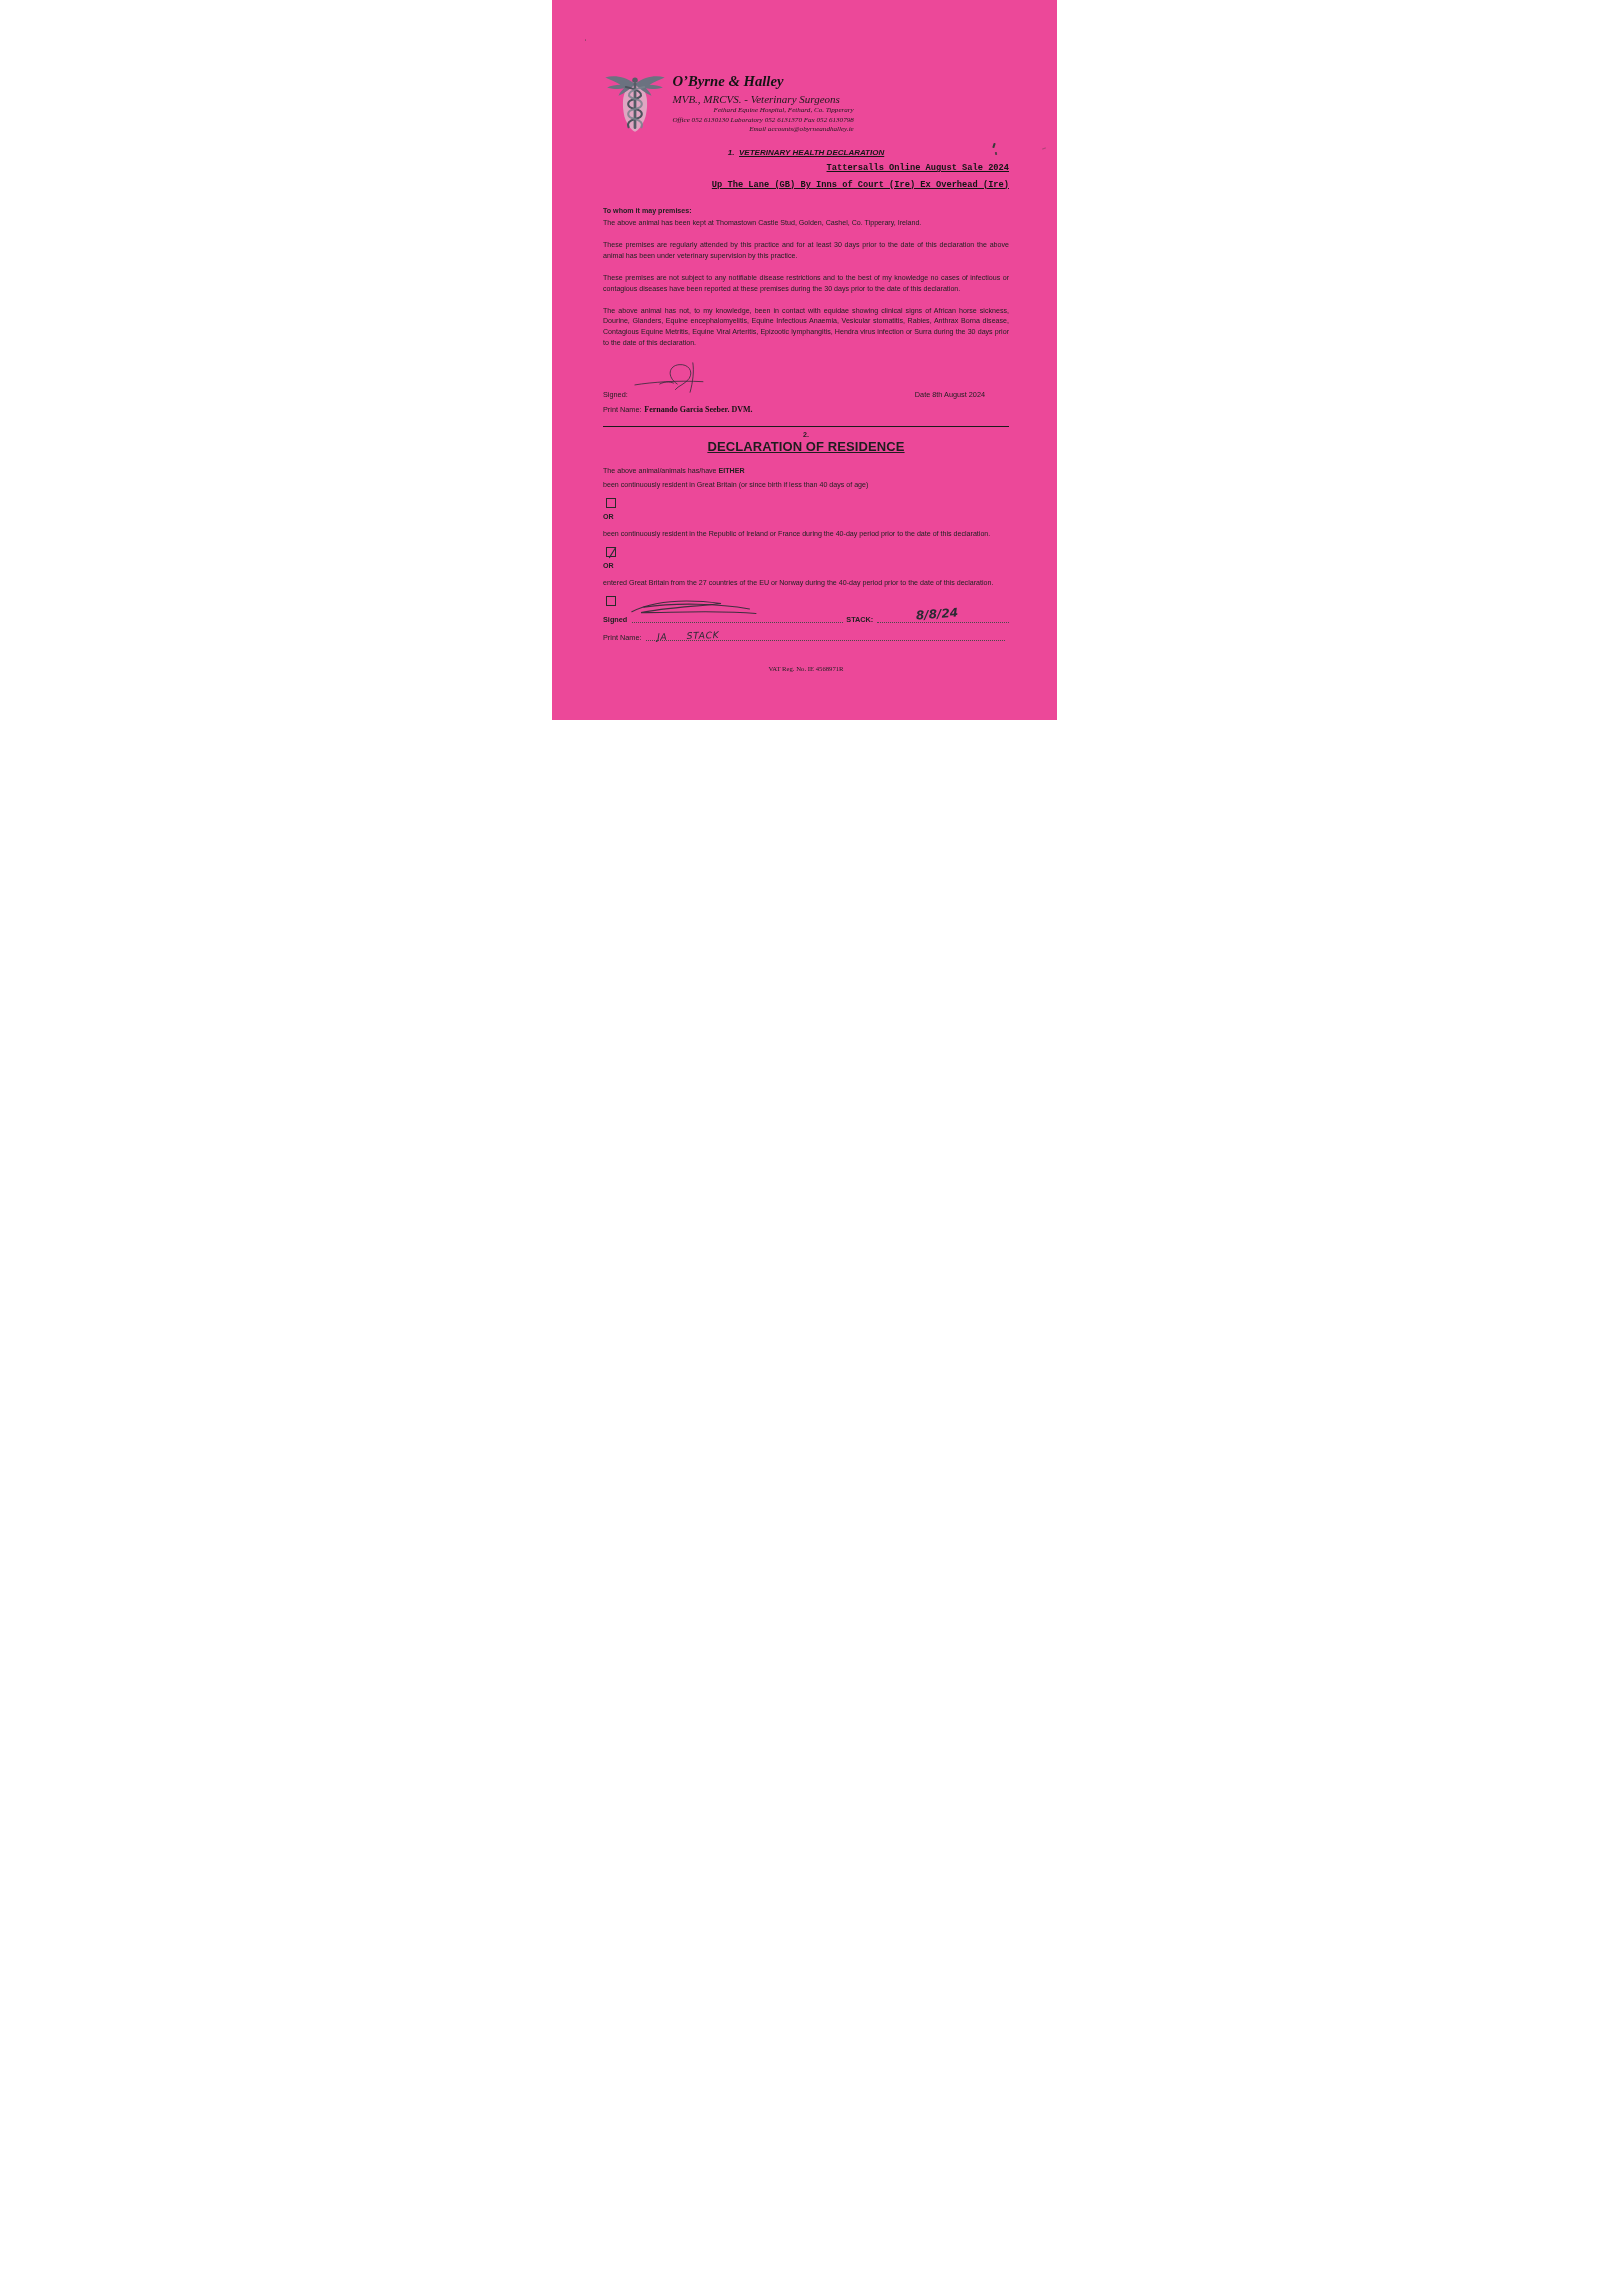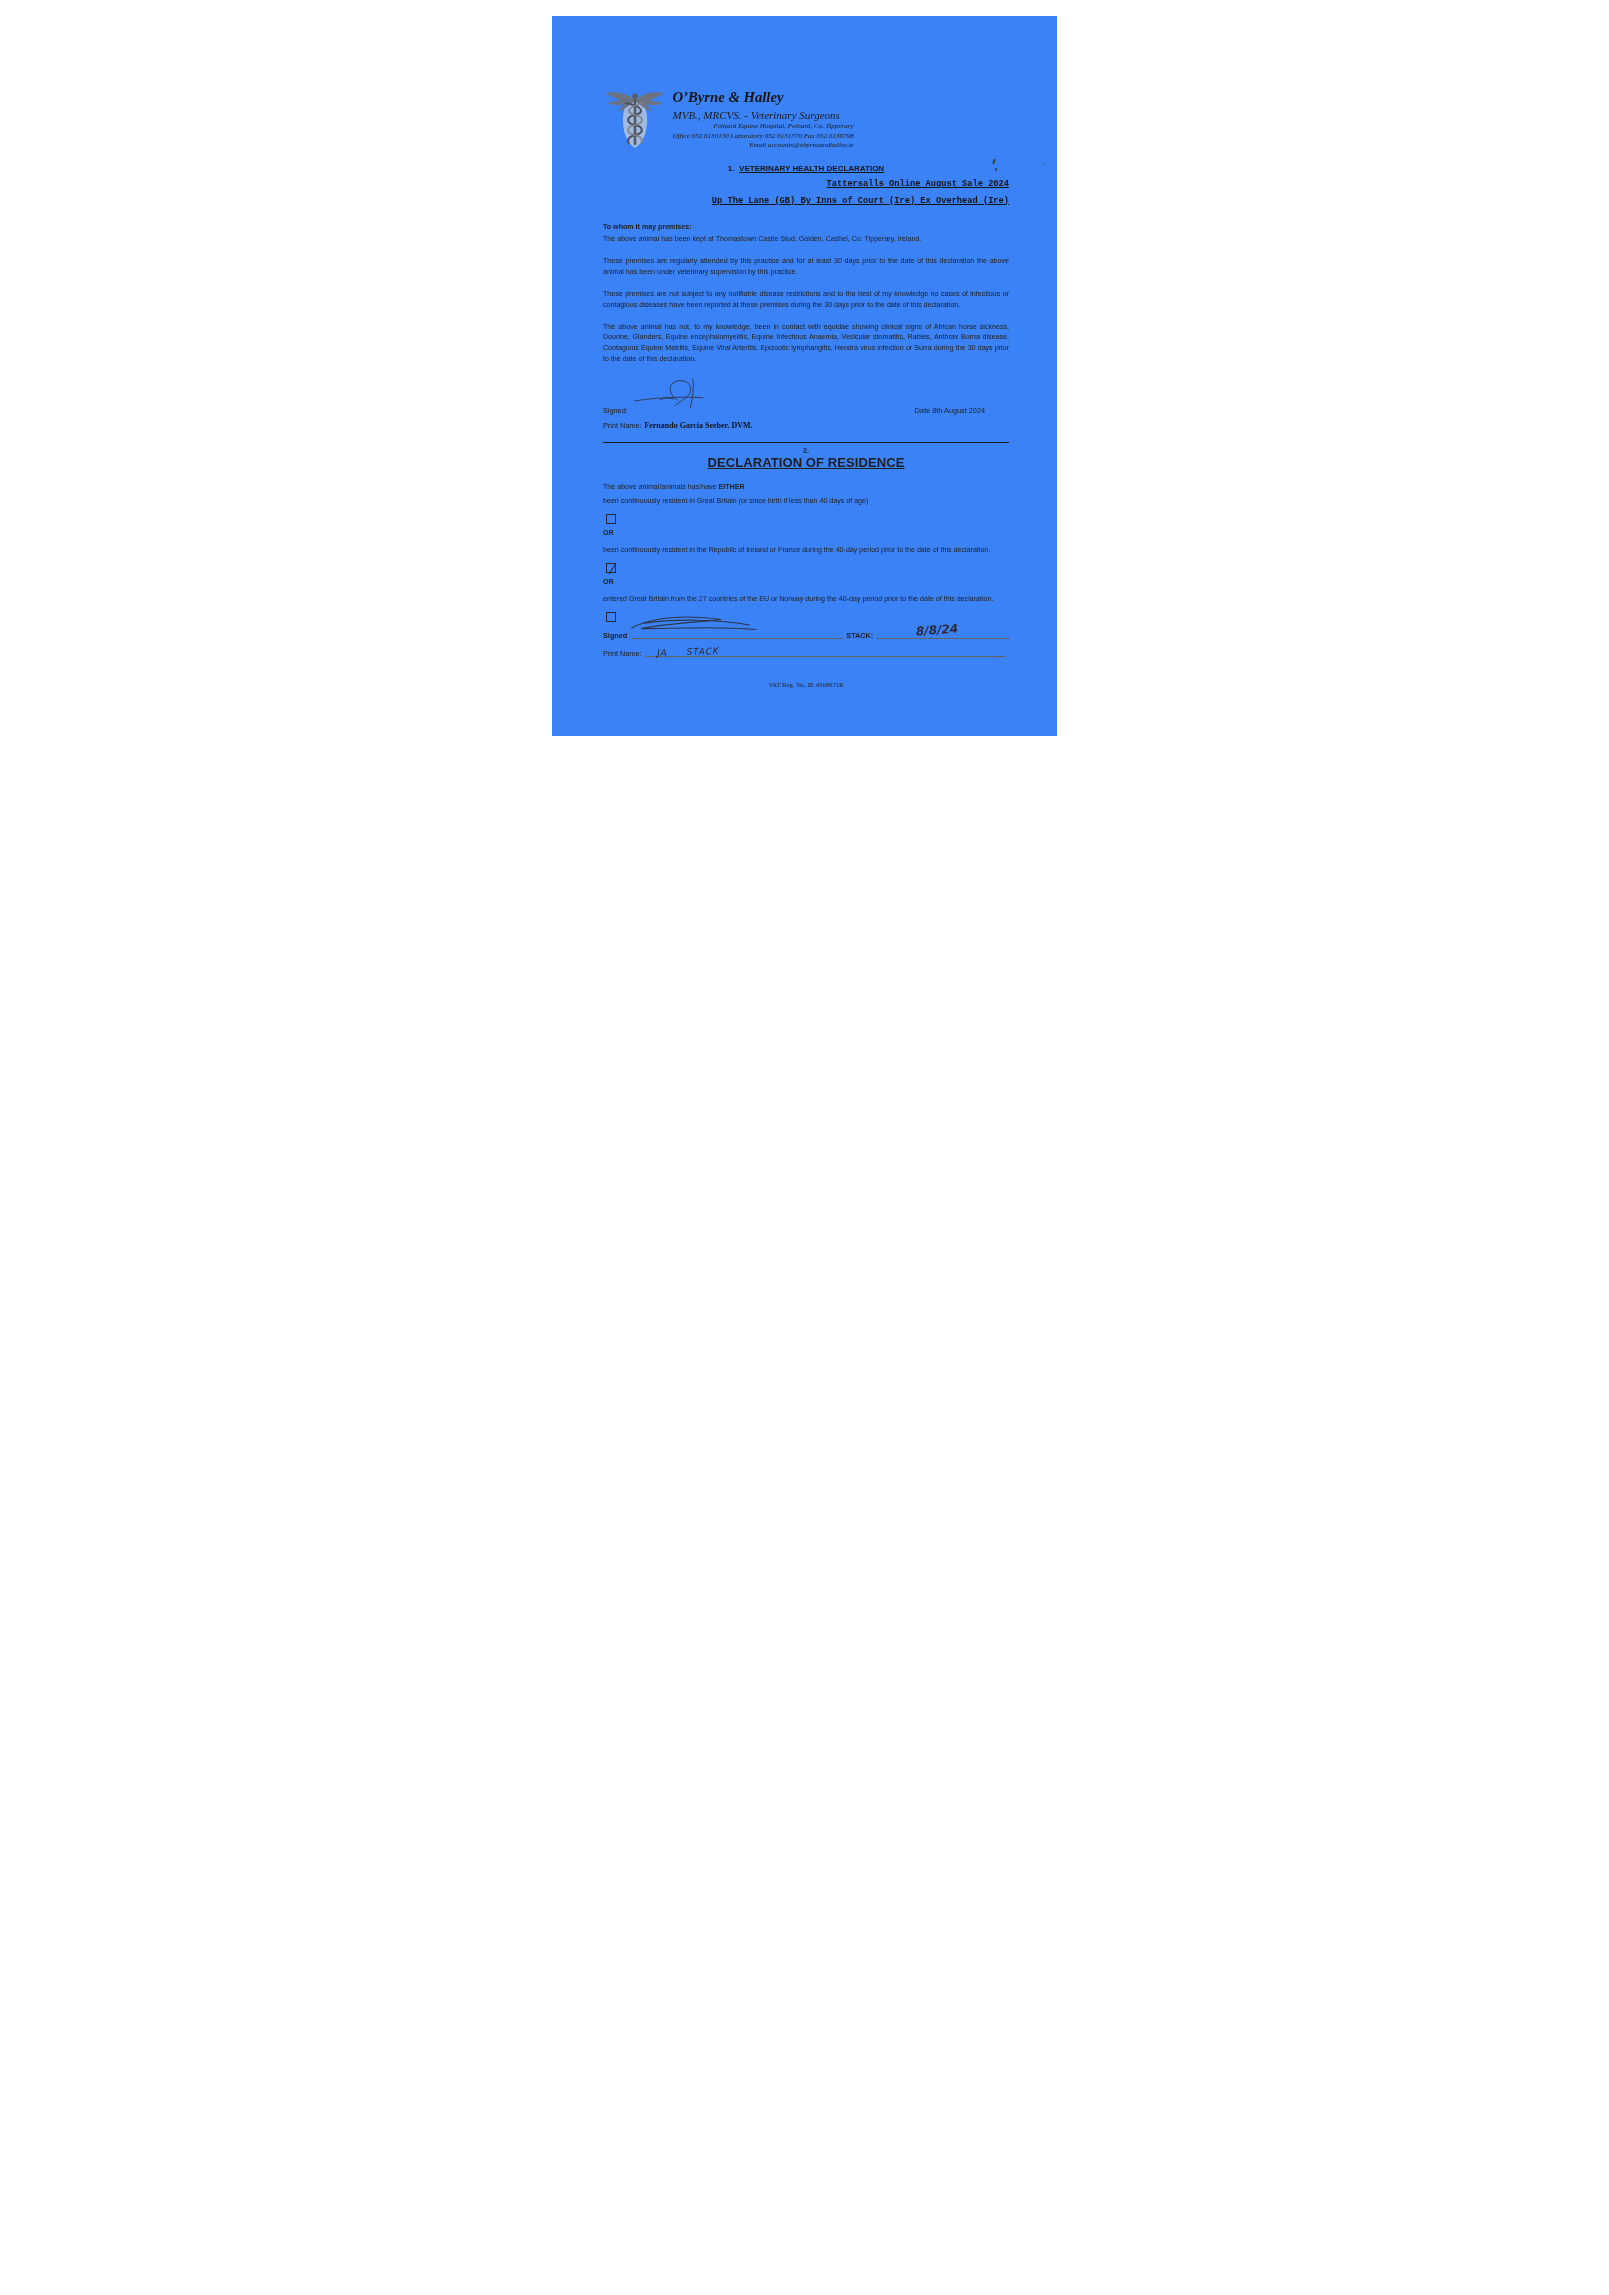--- a/index.html
+++ b/index.html
@@ -2,22 +2,22 @@
 <html style="font-size:7.3px"><head>
 <meta charset="utf-8">
 <style>
   * { box-sizing: border-box; }
   html, body { margin: 0; padding: 0; background: #ffffff; }
 
   .page {
     position: relative;
     width: 505px;
     min-height: 720px;
-    margin: 16px auto;
-    background: #3b82f6;
+    margin: 0 auto;
+    background: #ec4899;
     color: #1e1e1e;
     font-family: "Liberation Sans", sans-serif;
     padding: 72px 48px 18.4px 51px;
     overflow: hidden;
   }
 
   
   .letterhead { display: flex; gap: 5.5px; }
   .logo-box { width: 64px; height: 62px; flex: 0 0 auto; margin-top: 0px; }
   .logo-box svg { width: 100%; height: 100%; }
@@ -26,21 +26,21 @@
     font-family: "Liberation Serif", serif;
     font-weight: 700; font-style: italic;
     font-size: 14.7px; line-height: 1.15; color: #141414;
   }
   .lh-sub { font-family: "Liberation Serif", serif; font-style: italic; color: #1b1b1b; }
   .qualifications { font-size: 11px; margin-top: 3.2px; }
   .address-line, .phone-line, .email-line { font-size: 7.1px; margin-top: 1.4px; text-align: right; }
 
   
   .title-block { margin-top: 13.8px; text-align: center; }
-  .main-heading { font-weight: 700; font-size: 8px; color: #161616; }
+  .main-heading { font-weight: 700; font-size: 8px; color: #161616; font-style: italic; }
   .main-heading .num { margin-right: 4.6px; }
   .u-line { text-decoration: underline; text-underline-offset: 1.4px; text-decoration-thickness: 0.7px; }
   .sale-line, .horse-line {
     font-family: Liberation Mono, monospace;
     font-weight: 700; font-size: 8.7px; color: #141414;
     text-decoration: underline; text-underline-offset: 1.4px; text-decoration-thickness: 0.7px;
     margin-top: 6.4px;
     text-align: right;
   }
 

